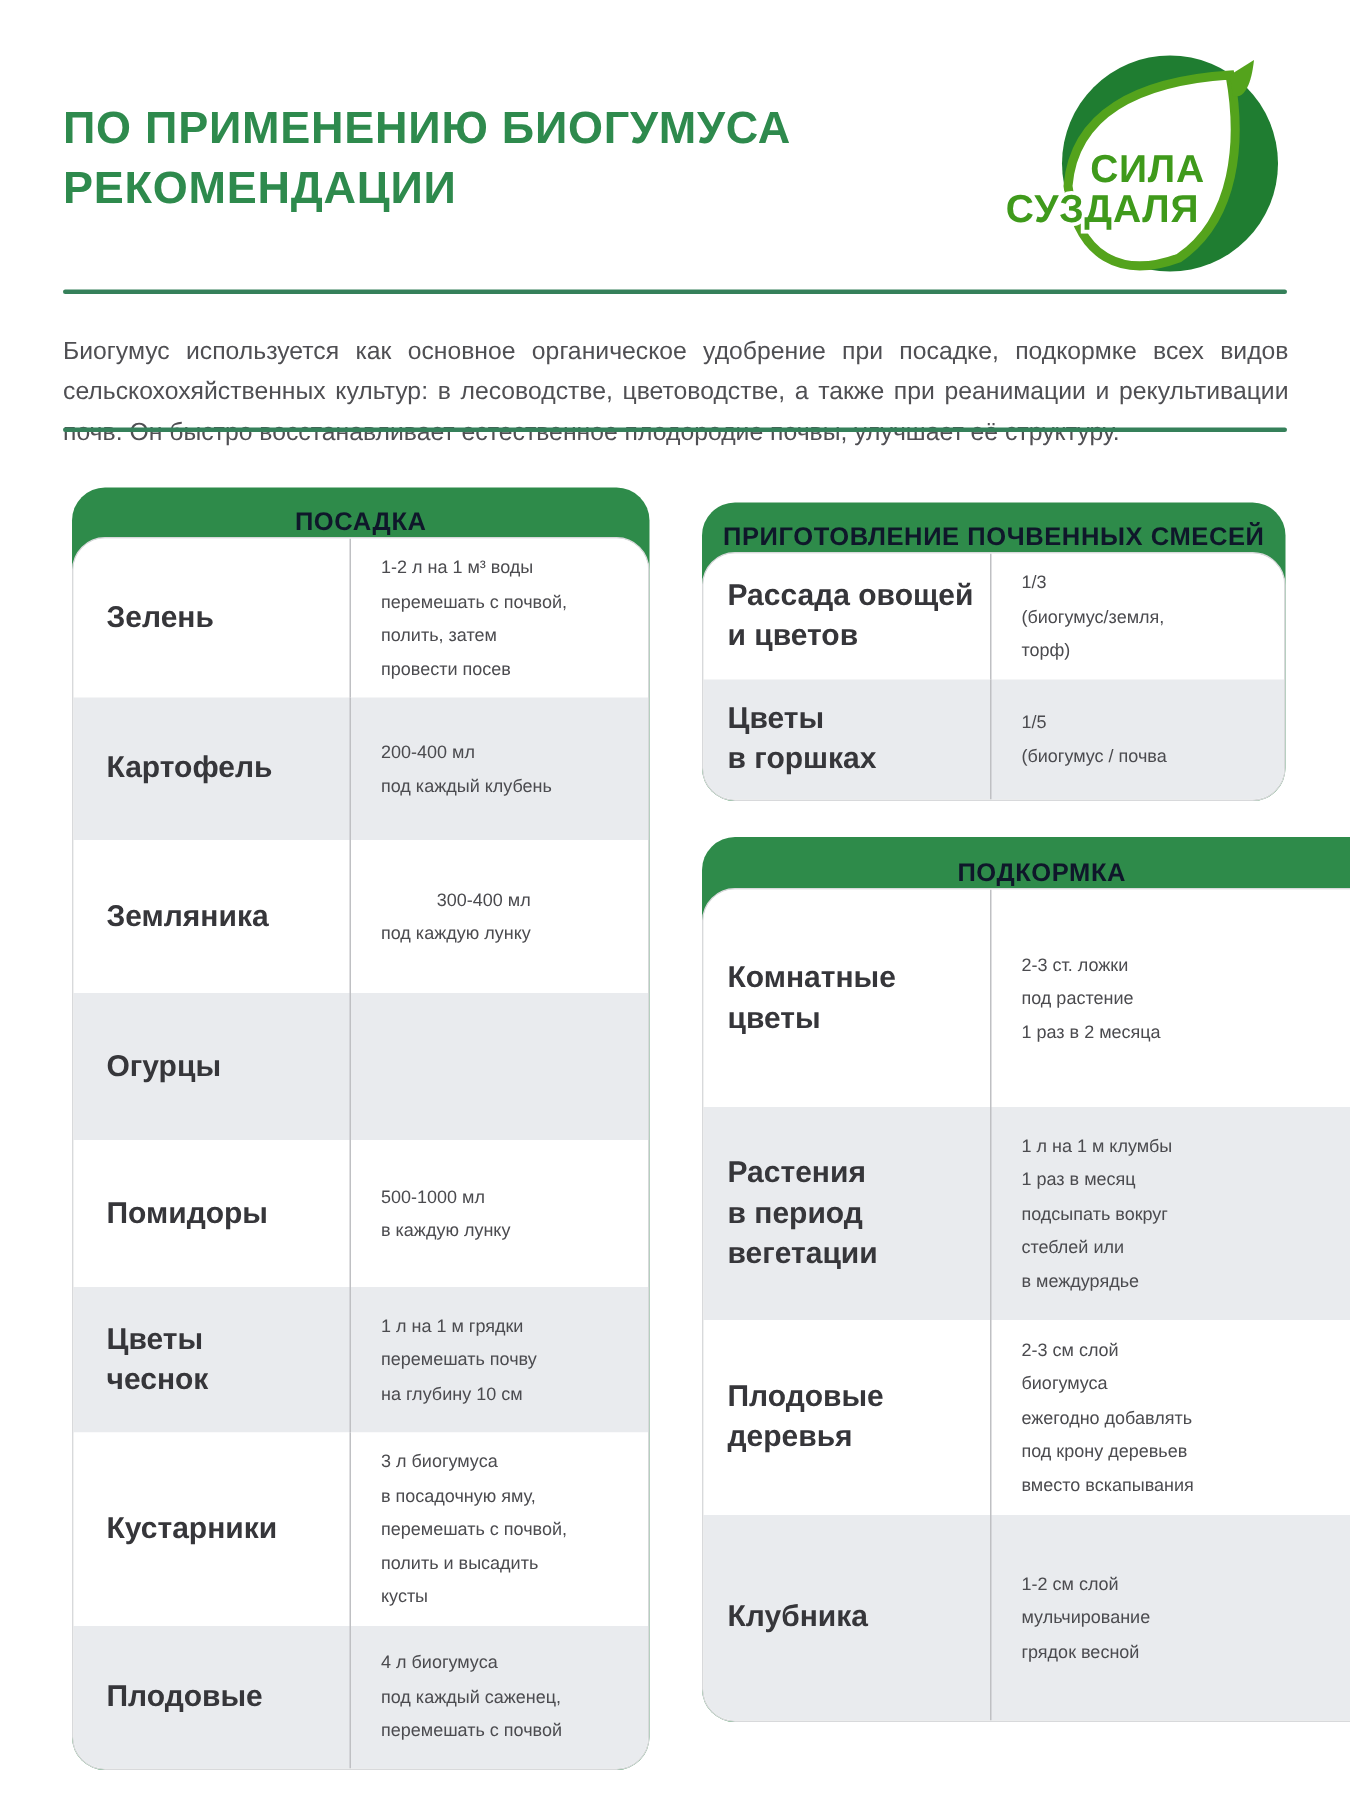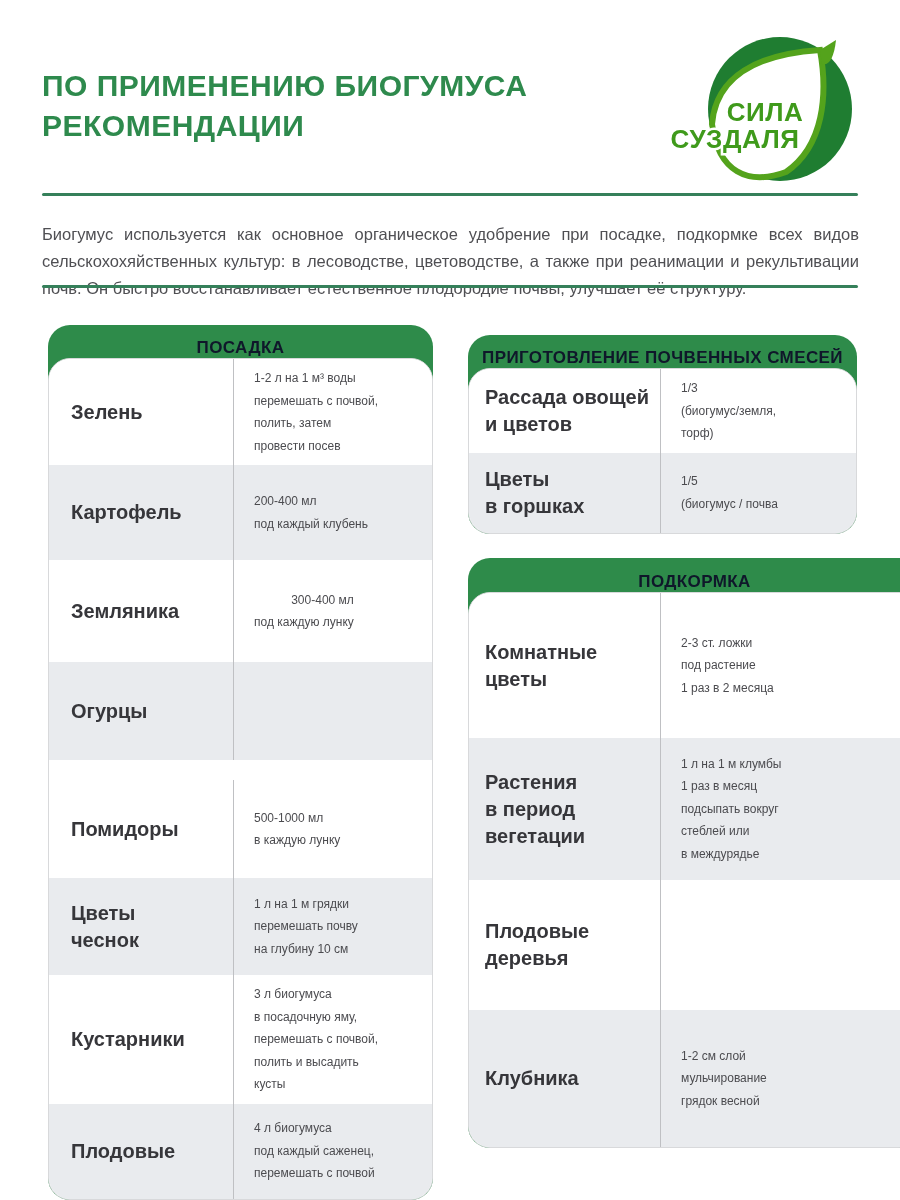--- a/index.html
+++ b/index.html
@@ -54,21 +54,21 @@
   .smesi    { left:468px; top:325px; width:389px;margin-top:10px; }
   .podkormka{ left:468px; top:558px; width:453px; }
 
   .posadka .cell.name { width:185px; padding-left:22px; }
   .smesi .cell.name, .podkormka .cell.name { width:192px; padding-left:16px; }
 
   .posadka .row:nth-child(1){ min-height:100px; }
   .posadka .row:nth-child(2){ min-height:95px; }
   .posadka .row:nth-child(3){ min-height:102px;text-align:right; }
   .posadka .row:nth-child(4){ min-height:98px; }
-  .posadka .row:nth-child(5){ min-height:98px;margin-top:20px; }
+  .posadka .row:nth-child(5){ min-height:98px; }
   .posadka .row:nth-child(6){ min-height:97px; }
   .posadka .row:nth-child(7){ min-height:104px; }
   .posadka .row:nth-child(8){ min-height:95px; }
 
   .smesi .row:nth-child(1){ min-height:79px; }
   .smesi .row:nth-child(2){ min-height:80px; }
 
   .podkormka .row:nth-child(1){ min-height:145px; }
   .podkormka .row:nth-child(2){ min-height:142px; }
   .podkormka .row:nth-child(3){ min-height:130px; }
@@ -196,20 +196,25 @@
 вегетации</div>
         <div class="cell value">1 л на 1 м клумбы
 1 раз в месяц
 подсыпать вокруг
 стеблей или
 в междурядье</div>
       </div>
       <div class="row">
         <div class="cell name">Плодовые
 деревья</div>
+        <div class="cell value">2-3 см слой
+биогумуса
+ежегодно добавлять
+под крону деревьев
+вместо вскапывания</div>
       </div>
       <div class="row">
         <div class="cell name">Клубника</div>
         <div class="cell value">1-2 см слой
 мульчирование
 грядок весной</div>
       </div>
     </div>
   </div>
 

